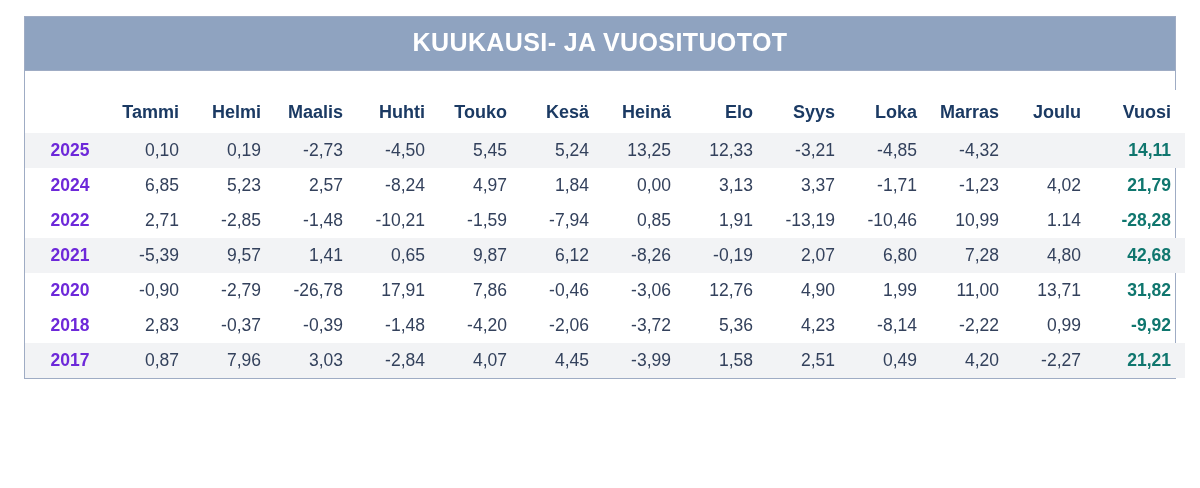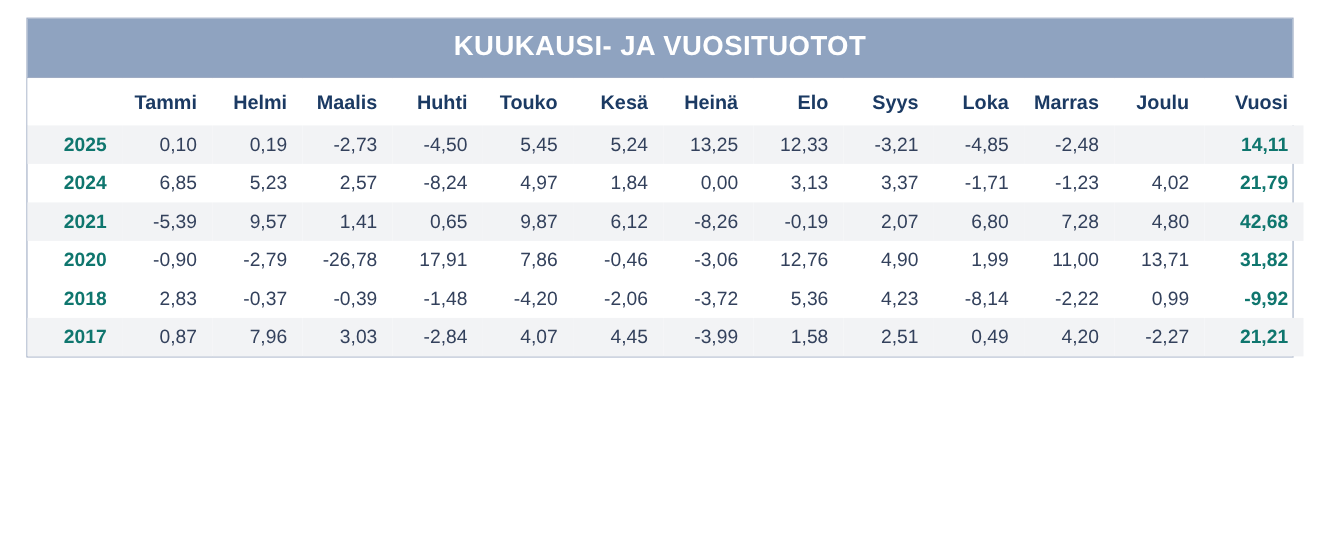--- a/index.html
+++ b/index.html
@@ -31,20 +31,21 @@
     letter-spacing: 0.4px;
     padding: 11px 0 13px 0;
     border-bottom: 1px solid #9facc4;
   }
   table {
     width: 100%;
     border-collapse: collapse;
     table-layout: fixed;
     font-size: 17.5px;
     color: #1b3a63;
+    margin-top: 19px;
   }
   thead th {
     font-weight: bold;
     color: #1b3a63;
     text-align: right;
     padding: 12px 14px 10px 6px;
     font-size: 18px;
     background: #ffffff;
   }
   thead th.corner {
@@ -52,23 +53,23 @@
     padding-left: 18px;
   }
   tbody td {
     text-align: right;
     padding: 7px 14px 7px 6px;
     color: #33415c;
     font-size: 17.5px;
     white-space: nowrap;
   }
   tbody td.year {
-    text-align: right;
-    font-weight: bold;
-    color: #0f766e;
+    text-align: center;
+    font-weight: bold;
+    color: #6d28d9;
     padding-left: 18px;
   }
   tbody td.total {
     font-weight: bold;
     color: #0f766e;
   }
   tbody tr.alt td {
     background: #f2f3f5;
   }
   col.c-year { width: 86px; }
@@ -122,39 +123,55 @@
           <td>0,10</td>
           <td>0,19</td>
           <td>-2,73</td>
           <td>-4,50</td>
           <td>5,45</td>
           <td>5,24</td>
           <td>13,25</td>
           <td>12,33</td>
           <td>-3,21</td>
           <td>-4,85</td>
-          <td>-2,48</td>
+          <td>-4,32</td>
           <td></td>
           <td class="total">14,11</td>
         </tr>
         <tr>
           <td class="year">2024</td>
           <td>6,85</td>
           <td>5,23</td>
           <td>2,57</td>
           <td>-8,24</td>
           <td>4,97</td>
           <td>1,84</td>
           <td>0,00</td>
           <td>3,13</td>
           <td>3,37</td>
           <td>-1,71</td>
           <td>-1,23</td>
           <td>4,02</td>
           <td class="total">21,79</td>
+        </tr>
+        <tr>
+          <td class="year">2022</td>
+          <td>2,71</td>
+          <td>-2,85</td>
+          <td>-1,48</td>
+          <td>-10,21</td>
+          <td>-1,59</td>
+          <td>-7,94</td>
+          <td>0,85</td>
+          <td>1,91</td>
+          <td>-13,19</td>
+          <td>-10,46</td>
+          <td>10,99</td>
+          <td>1.14</td>
+          <td class="total">-28,28</td>
         </tr>
         <tr class="alt">
           <td class="year">2021</td>
           <td>-5,39</td>
           <td>9,57</td>
           <td>1,41</td>
           <td>0,65</td>
           <td>9,87</td>
           <td>6,12</td>
           <td>-8,26</td>

